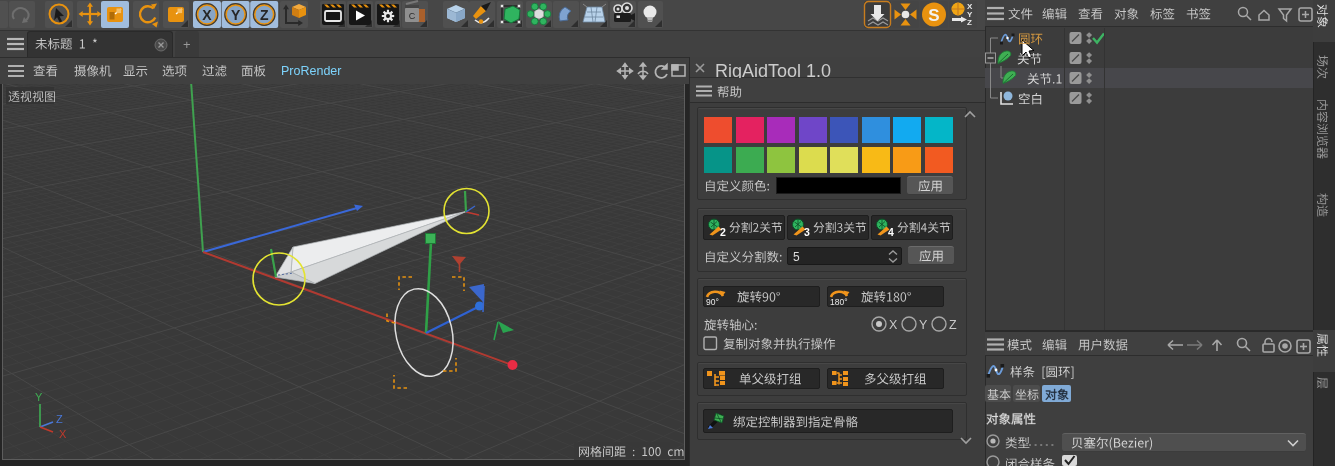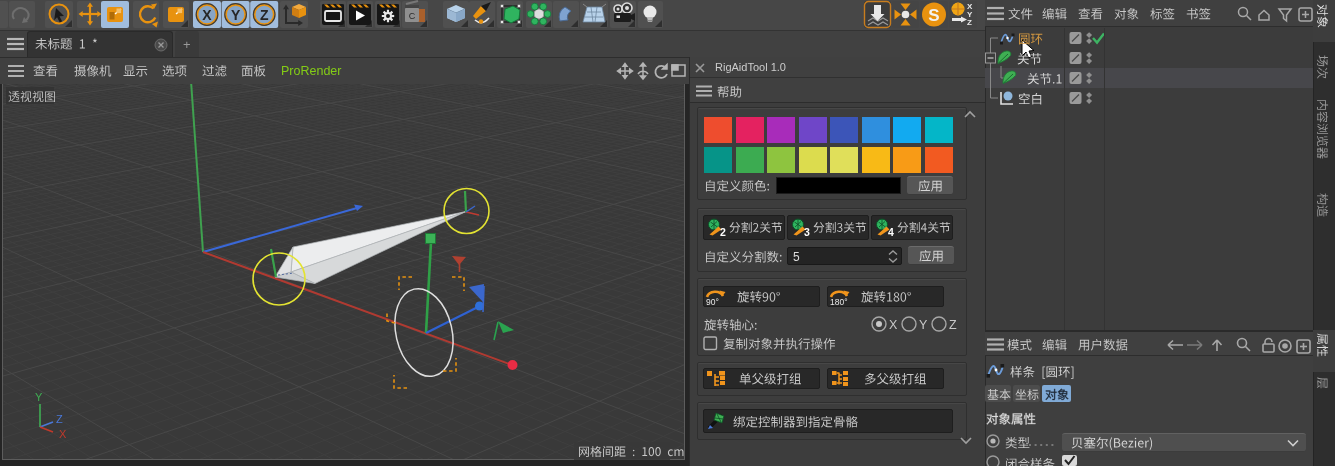--- a/index.html
+++ b/index.html
@@ -450,21 +450,21 @@
 <svg class="t " style="left:241.0px;top:63.0px" width="27" height="16" viewBox="0 0 27 16">
     <g transform="translate(0,12.5)">
       <g transform="scale(1.0417)">
         <g fill="#c8c8c8">
           <use href="#g9762" x="0.0"></use>
           <use href="#g677F" x="12.0"></use>
         </g>
       </g>
     </g>
   </svg>
-<div class="htext" style="left:281px;top:64px;font-size:12.5px;color:#84cc16">ProRender</div>
+<div class="htext" style="left:281px;top:64px;font-size:12.5px;color:#7dd3fc">ProRender</div>
 <svg class="abs " style="left:616px;top:62px" width="72" height="19" viewBox="0 0 72 19">
     <g stroke="#b5b5b5" stroke-width="1.5" fill="#b5b5b5">
       <line x1="9" y1="4" x2="9" y2="14"></line>
       <line x1="4" y1="9" x2="14" y2="9"></line>
       <path d="M9,1.5 l-2,2.8 4,0 z"></path>
       <path d="M9,16.5 l-2,-2.8 4,0 z"></path>
       <path d="M1.5,9 l2.8,-2 0,4 z"></path>
       <path d="M16.5,9 l-2.8,-2 0,4 z"></path>
       <g transform="translate(18,0)">
         <line x1="9" y1="3" x2="9" y2="15"></line>
@@ -571,21 +571,21 @@
           <use href="#g6D" x="95.4"></use>
         </g>
       </g>
     </g>
   </svg>
 <div class="abs" style="left:689px;top:57px;width:296px;height:409px;background:#3d3d3d;border-left:1px solid #2a2a2a"></div>
 <div class="abs" style="left:690px;top:57px;width:295px;height:21px;background:#404040;border-bottom:1px solid #303030"></div>
 <svg class="abs " style="left:694px;top:62px" width="12" height="12" viewBox="0 0 12 12">
     <path d="M2,2 l8,8 M10,2 l-8,8" stroke="#9a9a9a" stroke-width="1.6"></path>
   </svg>
-<div class="htext" style="left:715px;top:61px;font-size:11px;color:#cccccc">RigAidTool 1.0</div>
+<div class="htext" style="left:715px;top:61px;font-size:18px;color:#cccccc">RigAidTool 1.0</div>
 <div class="abs" style="left:690px;top:78px;width:295px;height:25px;background:#404040;border-bottom:1px solid #2c2c2c"></div>
 <svg class="abs " style="left:695px;top:84px" width="18" height="14" viewBox="0 0 18 14">
     <g stroke="#b0b0b0" stroke-width="2">
       <line x1="1" y1="2.5" x2="17" y2="2.5"></line>
       <line x1="1" y1="7" x2="17" y2="7"></line>
       <line x1="1" y1="11.5" x2="17" y2="11.5"></line>
     </g>
   </svg>
 <svg class="t " style="left:717.0px;top:84.0px" width="27" height="16" viewBox="0 0 27 16">
     <g transform="translate(0,12.5)">

